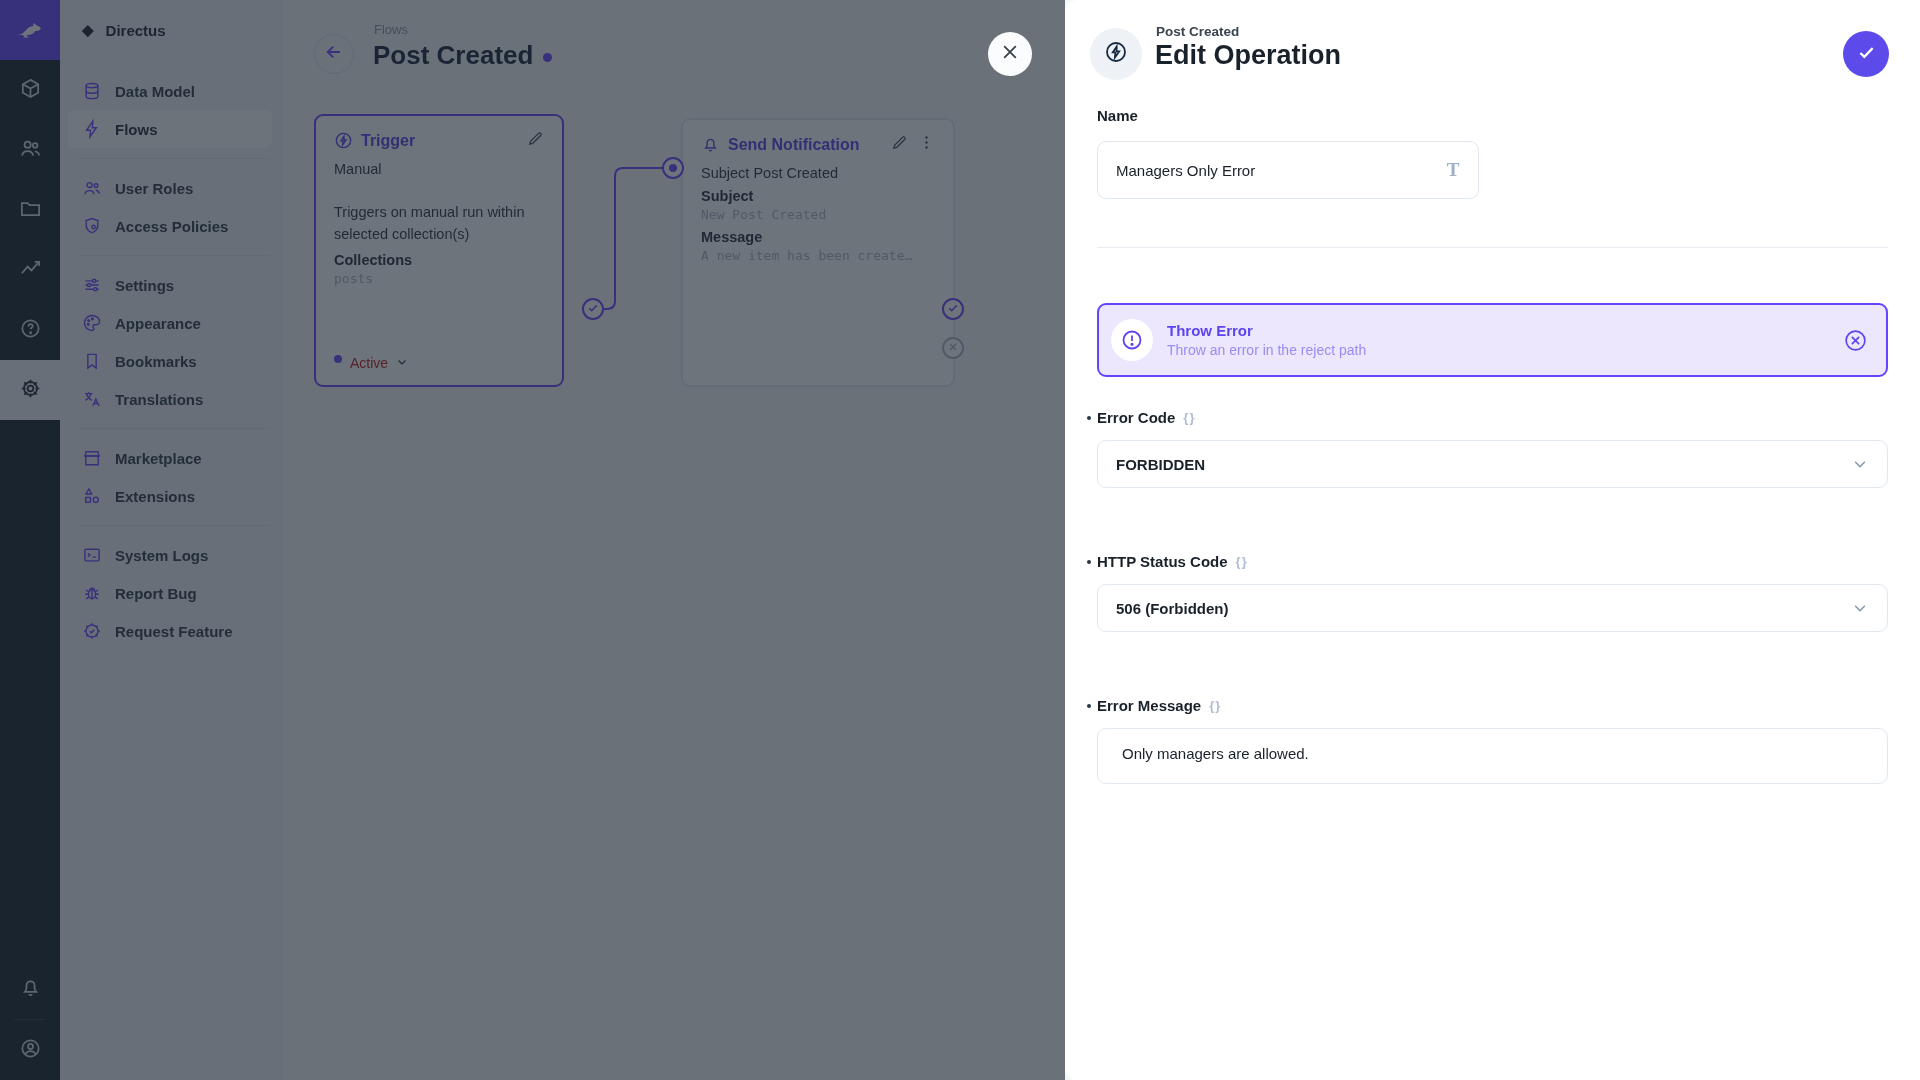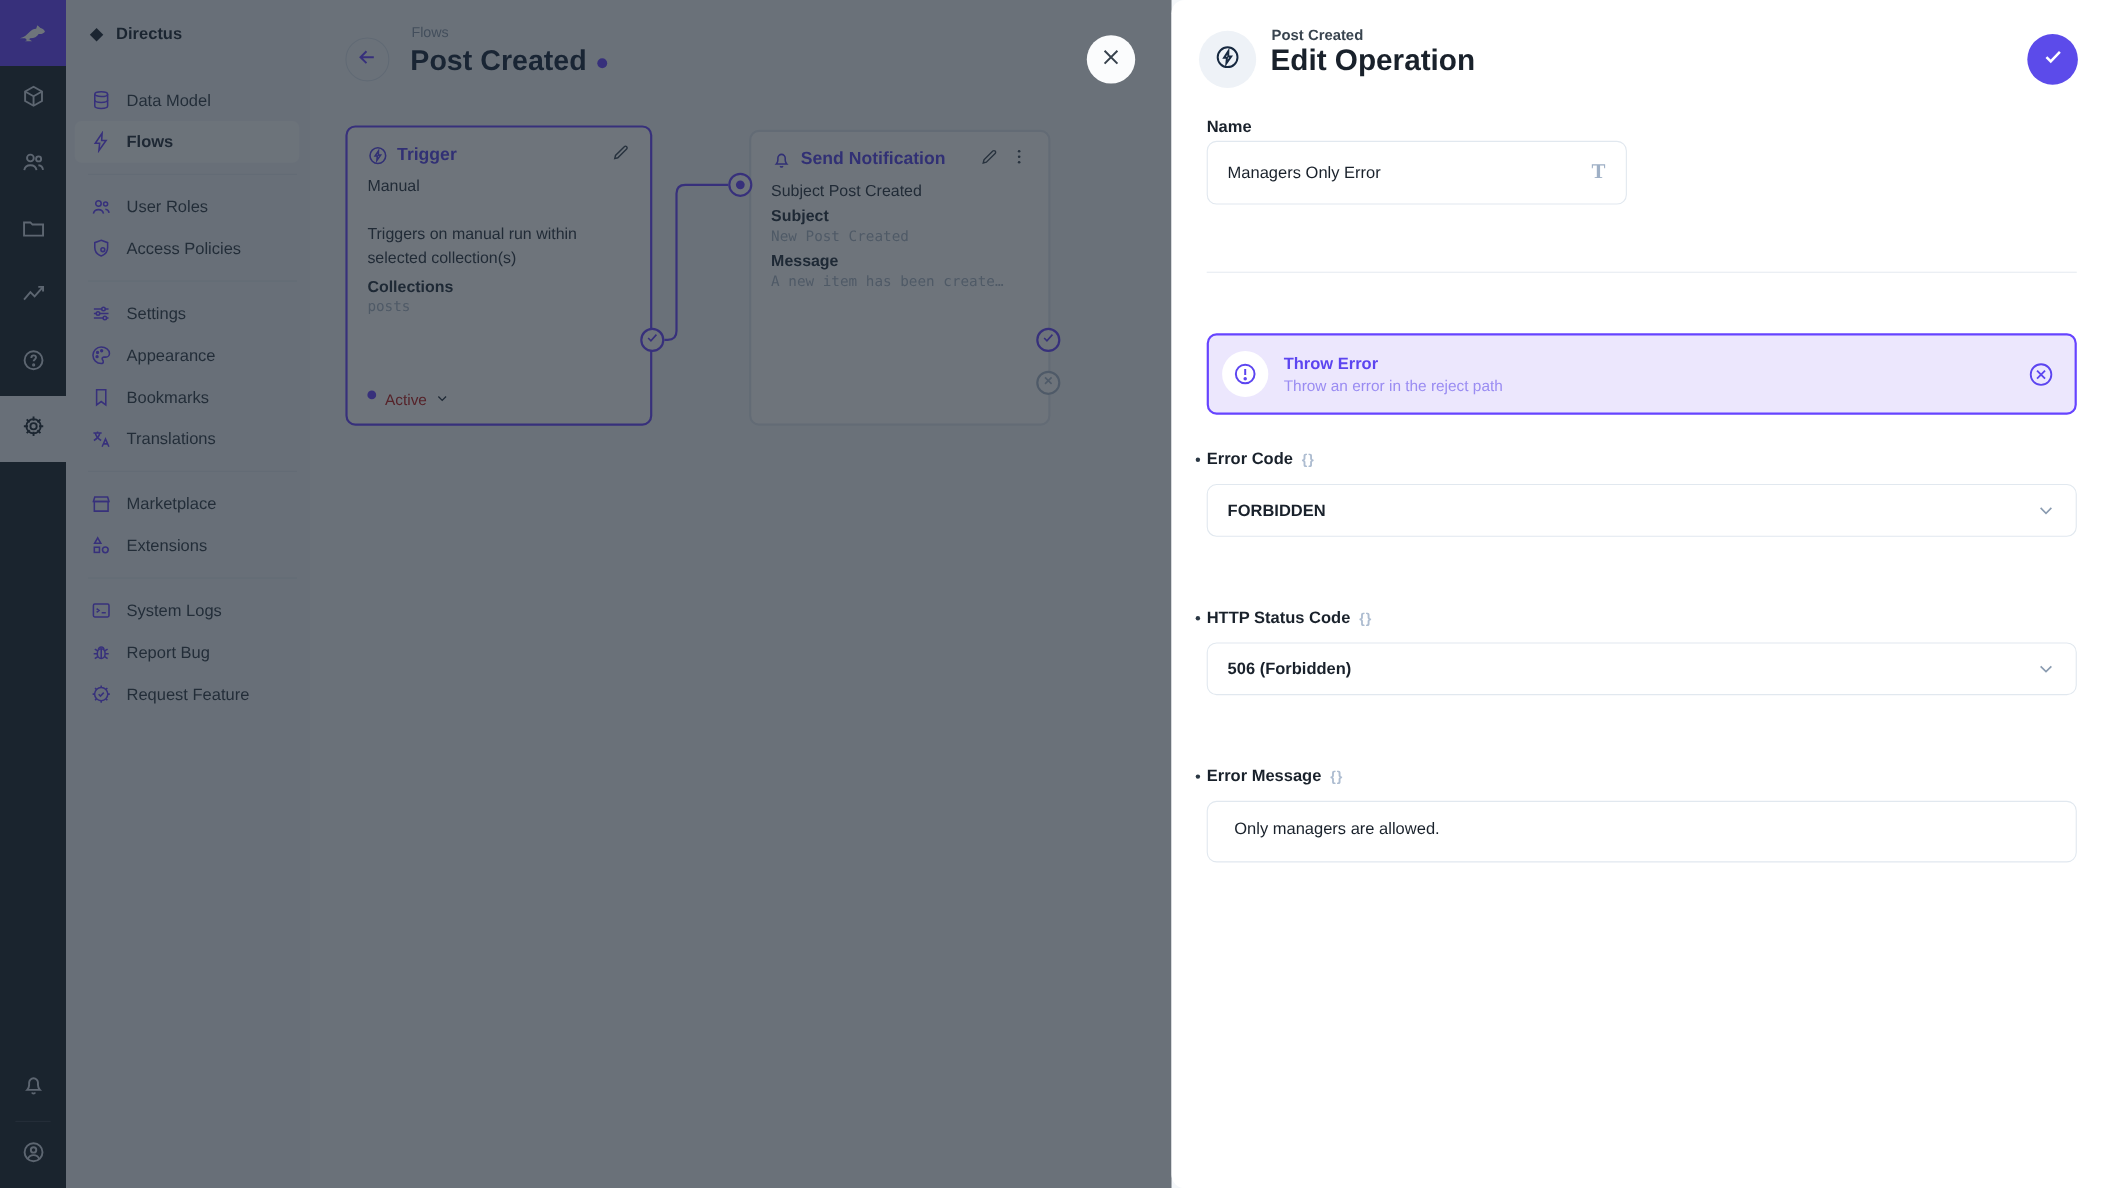--- a/index.html
+++ b/index.html
@@ -16,37 +16,37 @@
   .mod-bottom { position:absolute; bottom:0; left:0; width:60px; }
   .mod-divider { height:1px; background:rgba(255,255,255,.12); margin:0 14px; }
 
   
   .nav { position:absolute; left:60px; top:0; width:222px; height:1080px; background:#eef2f7; z-index:1; }
   .nav-header { height:60px; display:flex; align-items:center; gap:12px; padding-left:22px;
                 font-size:15px; font-weight:bold; color:#1a2532; }
   .nav-header .diamond { font-size:15px; color:#1a2532; }
   .nav-list { padding-top:12px; }
   .nav-item { height:38px; display:flex; align-items:center; gap:13px; padding-left:22px;
-              font-size:15px; color:#2f3b47; font-weight:400; margin-right:10px; border-radius:6px; margin-left:0; }
+              font-size:15px; color:#2f3b47; font-weight:700; margin-right:10px; border-radius:6px; margin-left:0; }
   .nav-item.active { background:rgba(255,255,255,.65); color:#222d3a; font-weight:bold; margin-left:8px; padding-left:14px; }
   .nav-item .nicon { width:20px; height:20px; color:#6644ff; flex:0 0 auto; display:flex; }
   .nav-item svg { width:20px; height:20px; }
   .nav-divider { height:1px; background:#dde4ec; margin:10px 12px 10px 20px; }
 
   
   .canvas { position:absolute; left:282px; top:0; width:783px; height:1080px; background:#f4f7fa; z-index:1; }
   .back-btn { position:absolute; left:32px; top:34px; width:40px; height:40px; border-radius:50%;
               border:1.5px solid #d9e1ea; display:flex; align-items:center; justify-content:center; color:#6644ff; }
   .crumb { position:absolute; left:92px; top:22px; font-size:13px; color:#8796a8; font-weight:500; }
   .flow-title-row { position:absolute; left:91px; top:40px; display:flex; align-items:center; gap:10px; }
   .flow-title { font-size:26px; font-weight:bold; color:#16243a; }
   .flow-status-dot { width:9px; height:9px; border-radius:50%; background:#6644ff; margin-top:4px; }
 
   .fcard { position:absolute; background:#fff; border-radius:9px; padding:14px 18px; }
-  .trigger-card { left:32px; top:114px; width:279px; height:273px; border:2px solid #6644ff;
+  .trigger-card { left:32px; top:114px; width:250px; height:273px; border:2px solid #6644ff;
                   display:flex; flex-direction:column; }
   .op-card { left:399px; top:118px; width:274px; height:269px; border:2px solid #dfe6ee; }
   .fcard-title-row { display:flex; align-items:center; gap:8px; margin-bottom:10px; }
   .fcard-title { font-size:16px; font-weight:bold; color:#5743ec; }
   .fcard-title-icon { width:19px; height:19px; color:#5743ec; display:flex; }
   .fcard-actions { margin-left:auto; display:flex; align-items:center; gap:10px; color:#3c4856; }
   .fcard-actions svg { width:17px; height:17px; }
   .card-strong { font-size:14.5px; color:#2a3542; }
   .card-text { font-size:14.5px; color:#2a3542; line-height:22px;margin-top:24px; }
   .card-label { font-size:14.5px; font-weight:bold; color:#232f3d; margin-top:7px; }
@@ -84,21 +84,21 @@
   .req-dot { width:4px; height:4px; border-radius:50%; background:#2b3844; margin-right:6px; margin-left:-10px; }
   .braces { margin-left:8px; color:#aebdd1; font-size:13px; font-weight:bold; letter-spacing:1px; }
   .ibox { border:1.5px solid #e1e8ef; border-radius:9px; display:flex; align-items:center;
           padding:0 18px; font-size:15px; color:#19212b; background:#fff; }
   .ibox .trail { margin-left:auto; color:#9fb0c6; display:flex; align-items:center; }
   .t-glyph { font-size:19px; font-weight:600; font-family:"Liberation Serif", serif; }
   .trail svg { width:20px; height:20px; }
 
   .f-row1 { position:absolute; left:32px; right:32px; top:104px; display:grid;
             grid-template-columns:1fr 1fr; column-gap:28px; }
-  .f-row1 .ibox { height:58px; }
+  .f-row1 .ibox { height:58px; margin-top:13px; }
   .hr { position:absolute; left:32px; right:32px; top:247px; height:1px; background:#e6ecf2; }
 
   .banner { position:absolute; left:32px; right:32px; top:303px; height:74px; background:#ece7fd;
             border:2px solid #6644ff; border-radius:9px; display:flex; align-items:center; padding:0 18px 0 12px; }
   .banner-ic { width:42px; height:42px; border-radius:50%; background:#fff; display:flex;
                align-items:center; justify-content:center; color:#5c45f0; margin-right:14px; }
   .banner-ic svg { width:24px; height:24px; }
   .banner-title { font-size:15px; font-weight:bold; color:#5c45f0; }
   .banner-sub { font-size:14px; color:#9a8cf2; margin-top:3px; }
   .banner-close { margin-left:auto; color:#5c45f0; display:flex; }

